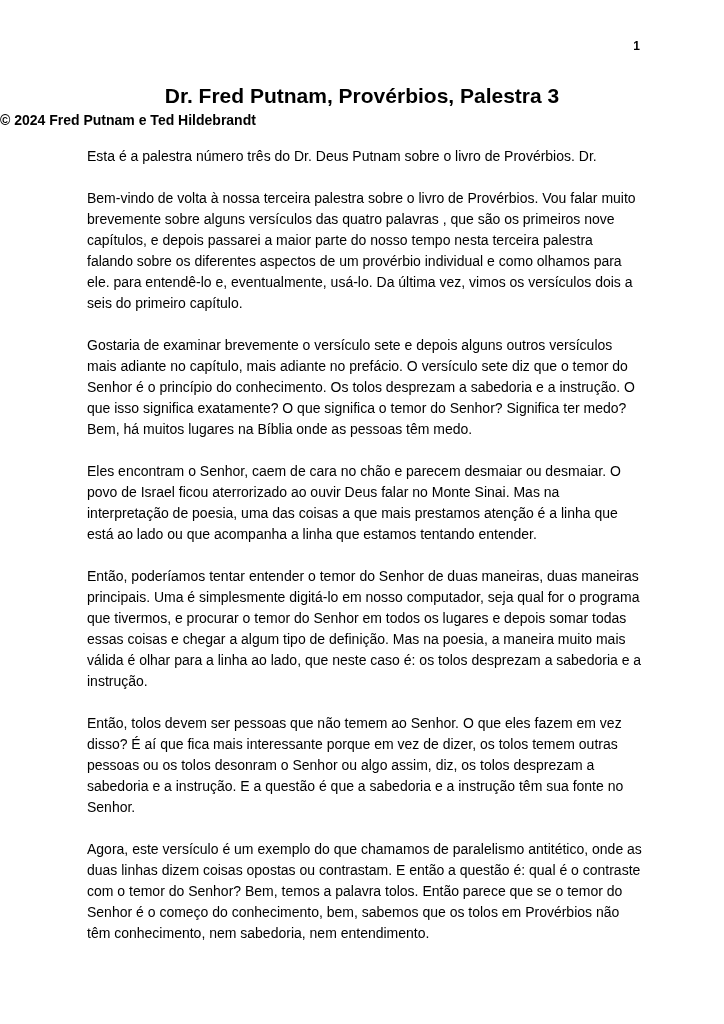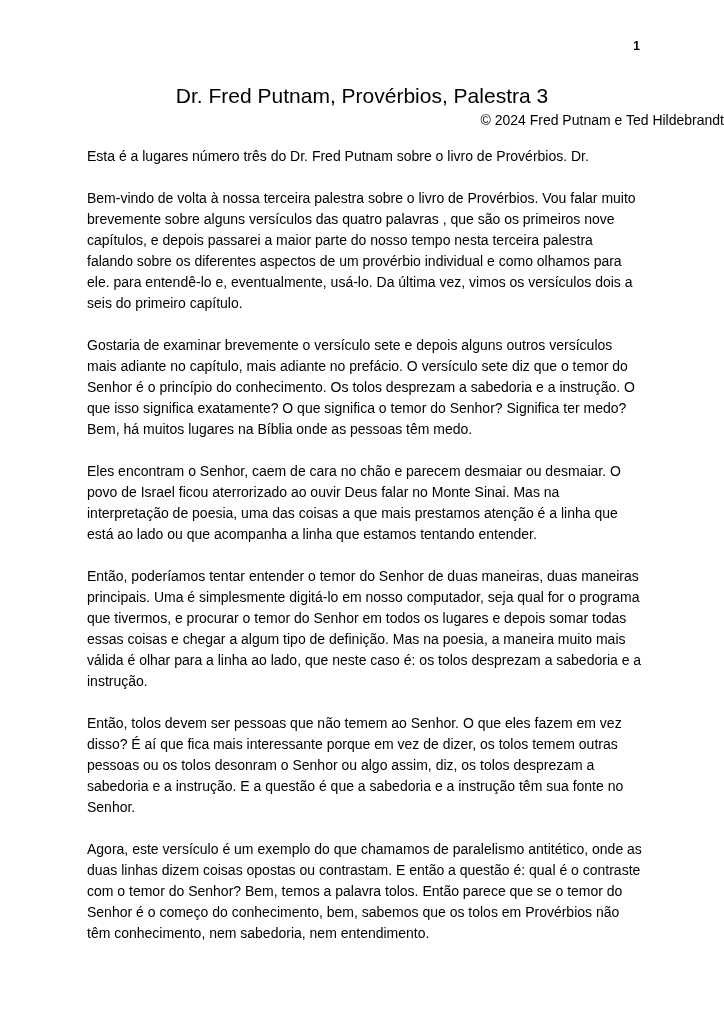--- a/index.html
+++ b/index.html
@@ -21,27 +21,28 @@
     position: absolute;
     top: 39px;
     right: 84px;
     font-size: 12px;
     font-weight: 700;
   }
   .doc-title {
     margin: 84px 0 0 0;
     text-align: center;
     font-size: 21px;
-    font-weight: 400;
+    font-weight: 700;
     letter-spacing: 0;
   }
   .copyright {
     margin: 4px 0 0 0;
-    text-align: right;
+    text-align: left;
     font-size: 14px;
+    font-weight: bold;
   }
   .content {
     margin: 18px 82px 0 87px;
     font-size: 14px;
     line-height: 21px;
     text-align: left;
   }
   .content p {
     margin: 0 0 21px 0;
   }
@@ -50,21 +51,21 @@
 <body>
 
 <div class="page">
   <div class="page-number">1</div>
 
   <h1 class="doc-title">Dr. Fred Putnam, Provérbios, Palestra 3</h1>
 
   <div class="copyright">© 2024 Fred Putnam e Ted Hildebrandt</div>
 
   <div class="content">
-    <p>Esta é a lugares número três do Dr. Fred Putnam sobre o livro de Provérbios. Dr.</p>
+    <p>Esta é a palestra número três do Dr. Deus Putnam sobre o livro de Provérbios. Dr.</p>
     <p>Bem-vindo de volta à nossa terceira palestra sobre o livro de Provérbios. Vou falar muito brevemente sobre alguns versículos das quatro palavras , que são os primeiros nove capítulos, e depois passarei a maior parte do nosso tempo nesta terceira palestra falando sobre os diferentes aspectos de um provérbio individual e como olhamos para ele. para entendê-lo e, eventualmente, usá-lo. Da última vez, vimos os versículos dois a seis do primeiro capítulo.</p>
     <p>Gostaria de examinar brevemente o versículo sete e depois alguns outros versículos mais adiante no capítulo, mais adiante no prefácio. O versículo sete diz que o temor do Senhor é o princípio do conhecimento. Os tolos desprezam a sabedoria e a instrução. O que isso significa exatamente? O que significa o temor do Senhor? Significa ter medo? Bem, há muitos lugares na Bíblia onde as pessoas têm medo.</p>
     <p>Eles encontram o Senhor, caem de cara no chão e parecem desmaiar ou desmaiar. O povo de Israel ficou aterrorizado ao ouvir Deus falar no Monte Sinai. Mas na interpretação de poesia, uma das coisas a que mais prestamos atenção é a linha que está ao lado ou que acompanha a linha que estamos tentando entender.</p>
     <p>Então, poderíamos tentar entender o temor do Senhor de duas maneiras, duas maneiras principais. Uma é simplesmente digitá-lo em nosso computador, seja qual for o programa que tivermos, e procurar o temor do Senhor em todos os lugares e depois somar todas essas coisas e chegar a algum tipo de definição. Mas na poesia, a maneira muito mais válida é olhar para a linha ao lado, que neste caso é: os tolos desprezam a sabedoria e a instrução.</p>
     <p>Então, tolos devem ser pessoas que não temem ao Senhor. O que eles fazem em vez disso? É aí que fica mais interessante porque em vez de dizer, os tolos temem outras pessoas ou os tolos desonram o Senhor ou algo assim, diz, os tolos desprezam a sabedoria e a instrução. E a questão é que a sabedoria e a instrução têm sua fonte no Senhor.</p>
     <p>Agora, este versículo é um exemplo do que chamamos de paralelismo antitético, onde as duas linhas dizem coisas opostas ou contrastam. E então a questão é: qual é o contraste com o temor do Senhor? Bem, temos a palavra tolos. Então parece que se o temor do Senhor é o começo do conhecimento, bem, sabemos que os tolos em Provérbios não têm conhecimento, nem sabedoria, nem entendimento.</p>
   </div>
 </div>
 
 </body></html>

